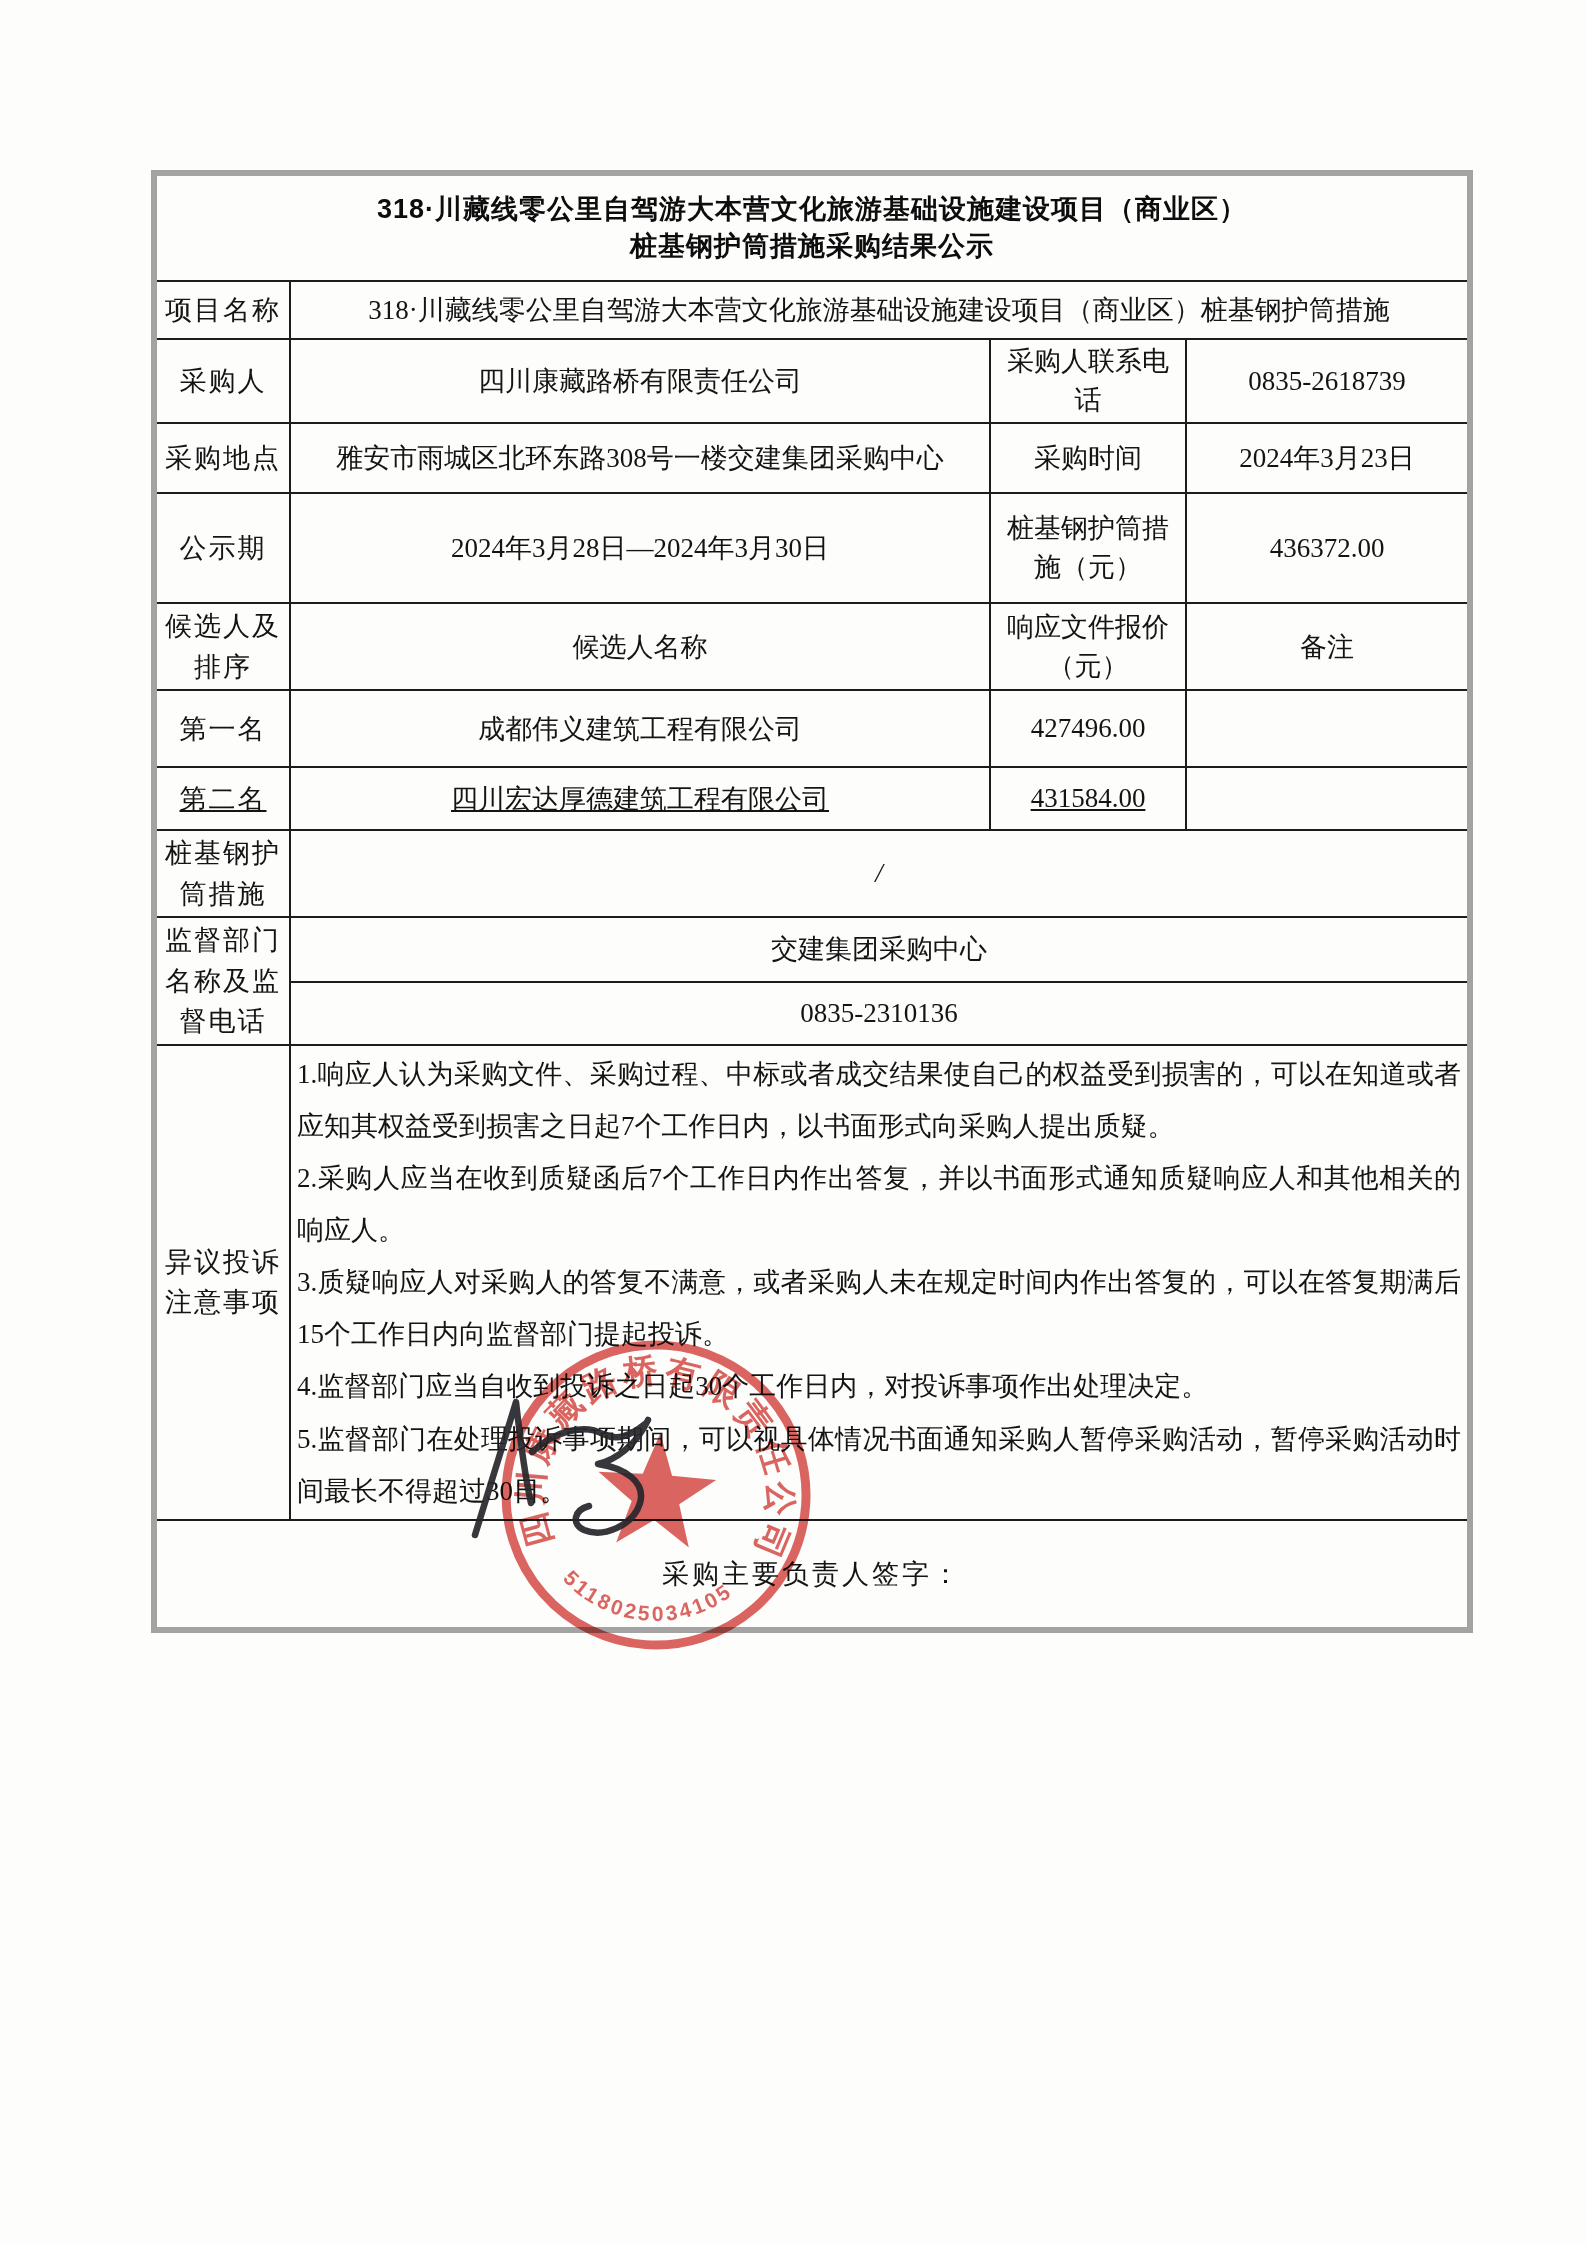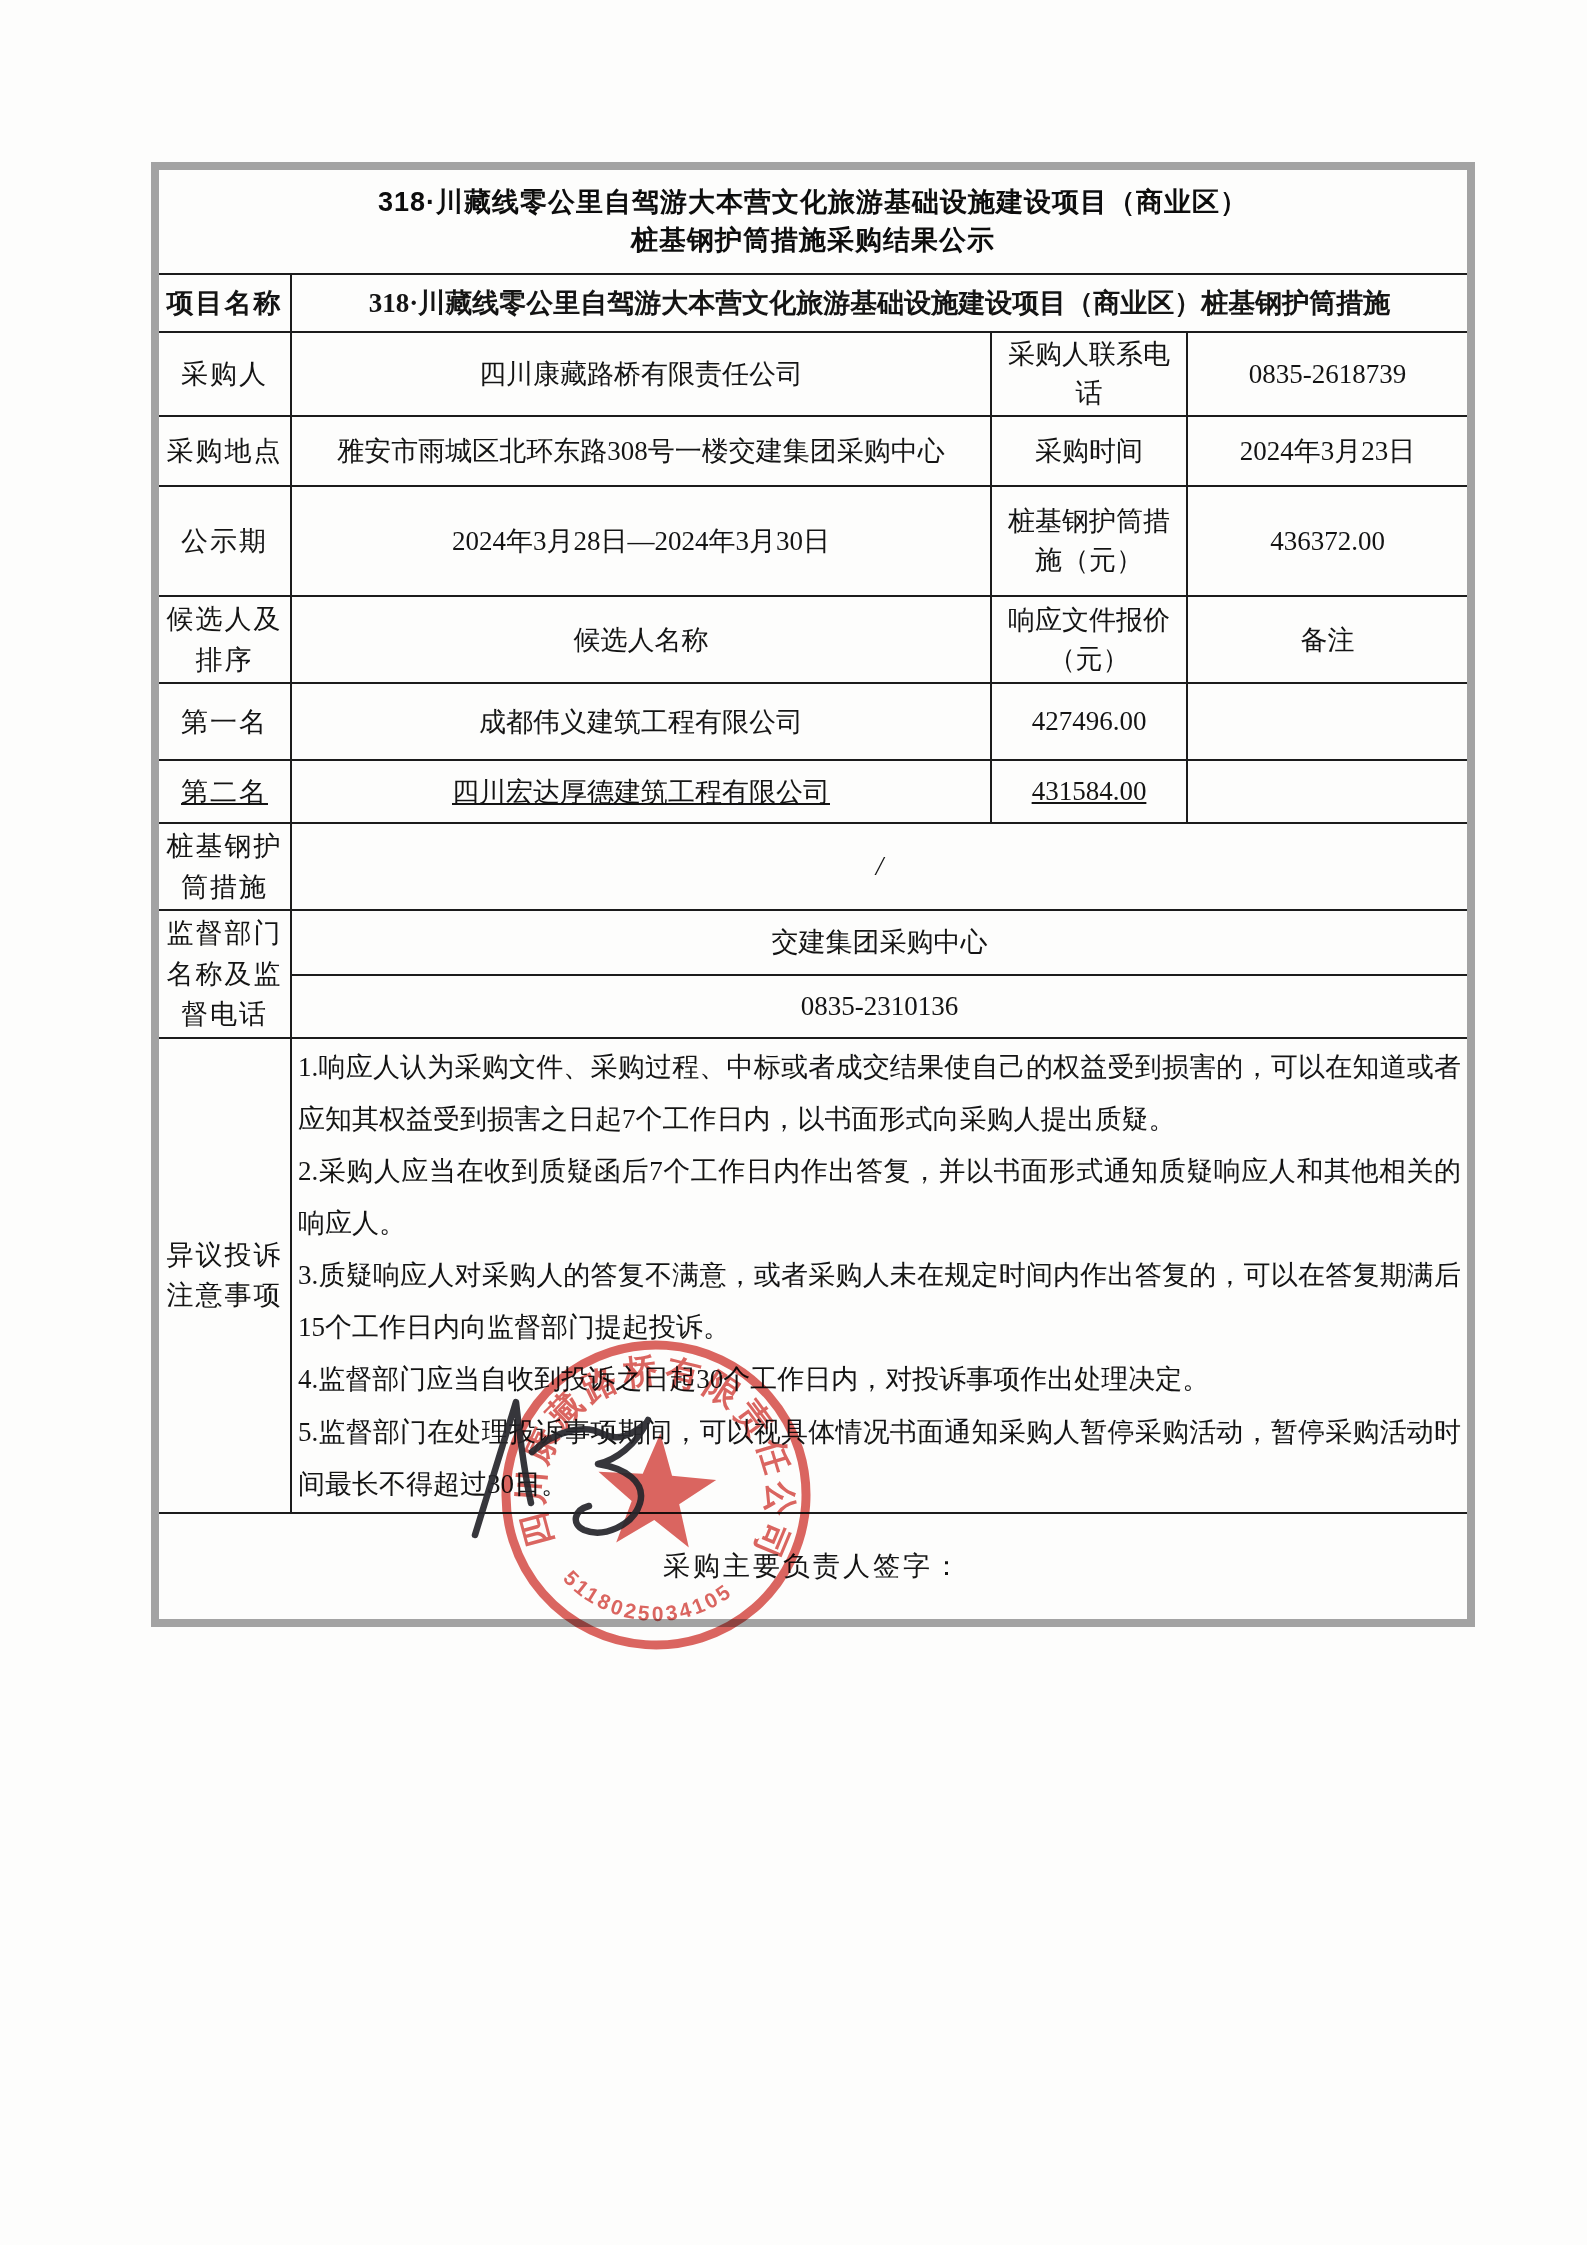--- a/index.html
+++ b/index.html
@@ -5,36 +5,36 @@
   html,body{margin:0;padding:0;background:#ffffff;}
   .page{
     position:relative;
     width:1587px;height:2245px;
     background:#fdfdfc;
     overflow:hidden;
     font-family:"Liberation Serif","DejaVu Serif",serif;
     color:#141414;
   }
   table.doc{
-    position:absolute;left:151px;top:162px;
+    position:absolute;left:151px;top:170px;
     width:1316px;
     border-collapse:collapse;
     table-layout:fixed;
-    border:8px solid #a3a3a3;
+    border:6px solid #a3a3a3;
   }
   table.doc td{
     border:2px solid #1c1c1c;
     text-align:center;
     vertical-align:middle;
     font-size:27px;
     padding:2px 6px;
     overflow:hidden;
   }
   tr.r-title  {height:108px;}
-  tr.r-proj   {height:58px;font-weight:bold;}
+  tr.r-proj   {height:58px;}
   tr.r-buyer  {height:76px;}
   tr.r-loc    {height:70px;padding-left:20px;}
   tr.r-pub    {height:110px;}
   tr.r-candh  {height:80px;}
   tr.r-c1     {height:77px;}
   tr.r-c2     {height:63px;text-decoration:underline;}
   tr.r-other  {height:72px;}
   tr.r-sup1   {height:58px;margin-top:16px;}
   tr.r-sup2   {height:57px;}
   tr.r-obj    {height:398px;}

